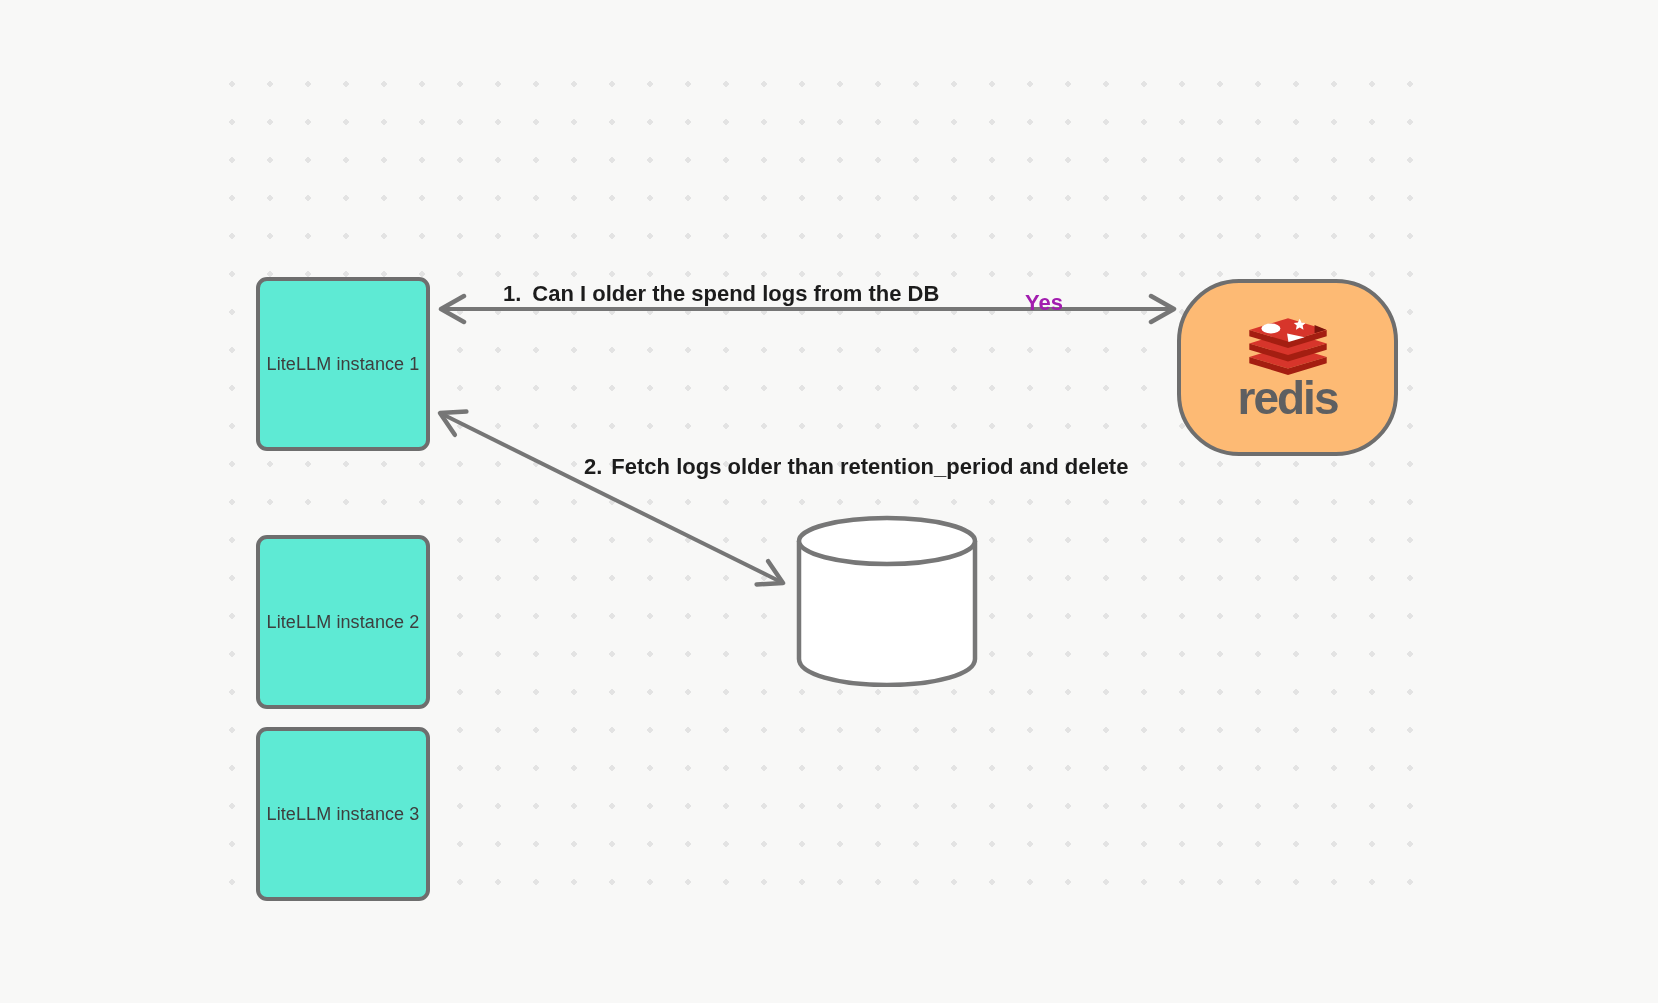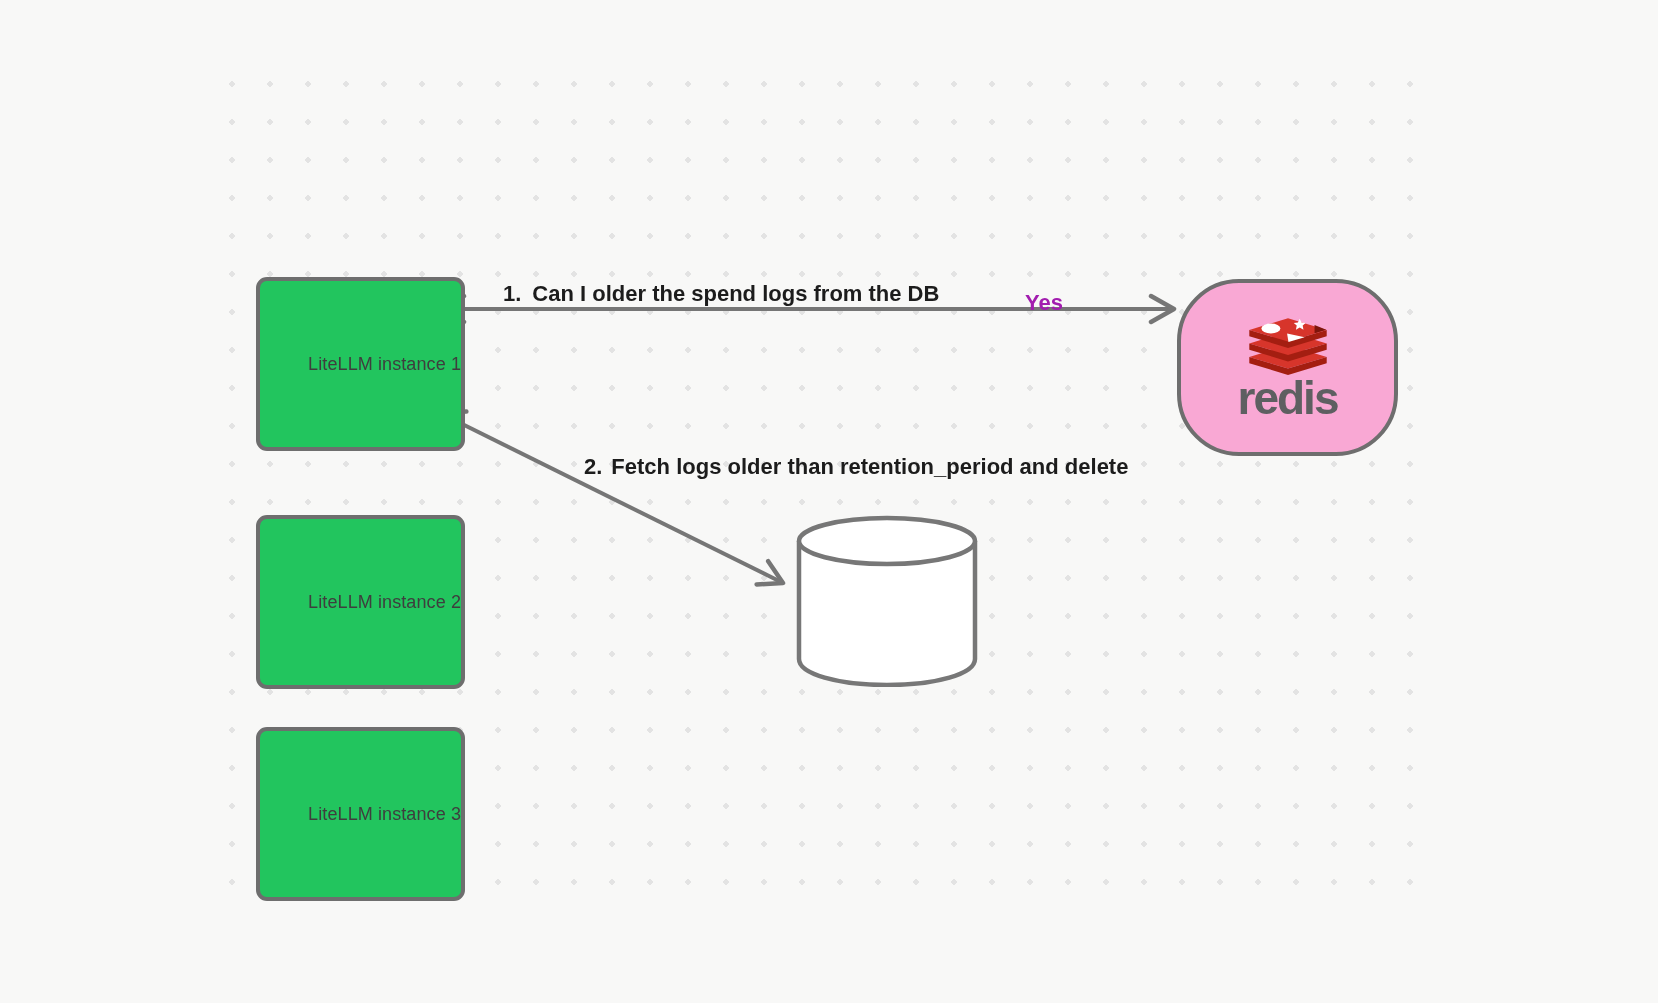--- a/index.html
+++ b/index.html
@@ -10,33 +10,33 @@
     position:relative;
   }
   .canvas{position:absolute;inset:0;}
   .dot-grid{
     position:absolute;left:213px;top:65px;width:1216px;height:836px;
     background-image:radial-gradient(circle,#e3e3e3 2.6px,transparent 2.8px);
     background-size:38px 38px;background-position:0 0;
   }
   .edges-layer{position:absolute;left:0;top:0;width:1658px;height:1003px;}
   .node-box{
-    position:absolute;left:256px;width:209px;height:174px;box-sizing:border-box;
-    background:#22c55e;border:4px solid #6e6e6e;border-radius:11px;
-    display:flex;align-items:center;justify-content:flex-end;
+    position:absolute;left:256px;width:174px;height:174px;box-sizing:border-box;
+    background:#5eead4;border:4px solid #6e6e6e;border-radius:11px;
+    display:flex;align-items:center;justify-content:center;
   }
   .node-box span{
     font-size:18px;color:#3e3e3e;letter-spacing:.1px;
   }
   #node-litellm-1{top:277px;}
-  #node-litellm-2{top:515px;}
+  #node-litellm-2{top:535px;}
   #node-litellm-3{top:727px;}
   .node-redis{
     position:absolute;left:1177px;top:279px;width:221px;height:177px;box-sizing:border-box;
-    background:#f9a8d4;border:4.5px solid #6e6e6e;border-radius:62px;
+    background:#fdba74;border:4.5px solid #6e6e6e;border-radius:62px;
     display:flex;flex-direction:column;align-items:center;justify-content:center;gap:1px;
     padding-top:4px;
   }
   .redis-wordmark{
     font-size:46px;font-weight:700;color:#5e5f61;letter-spacing:-2px;line-height:.95;
   }
   .node-db{position:absolute;left:795px;top:515px;width:184px;height:172px;}
   .db-content{
     position:absolute;left:16px;top:60px;display:flex;align-items:center;
   }

